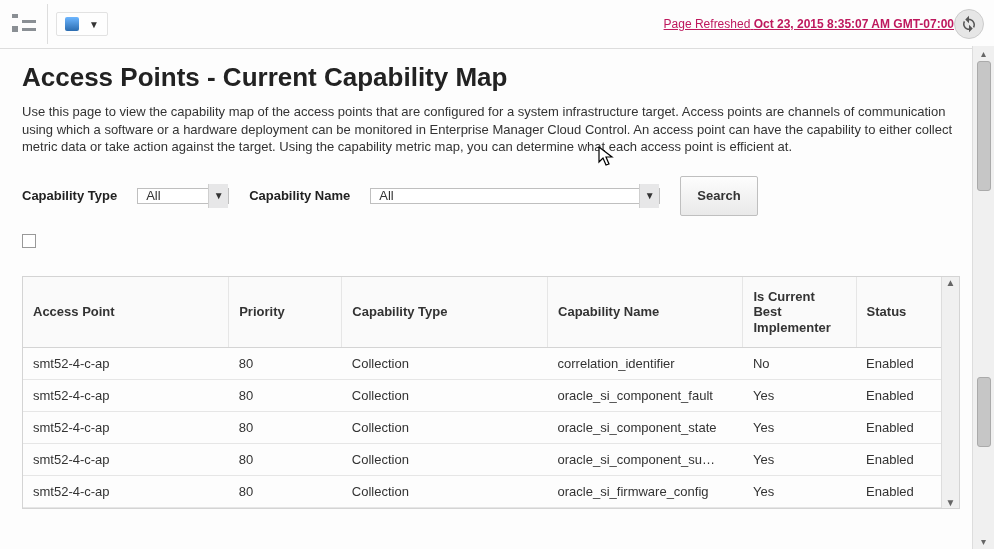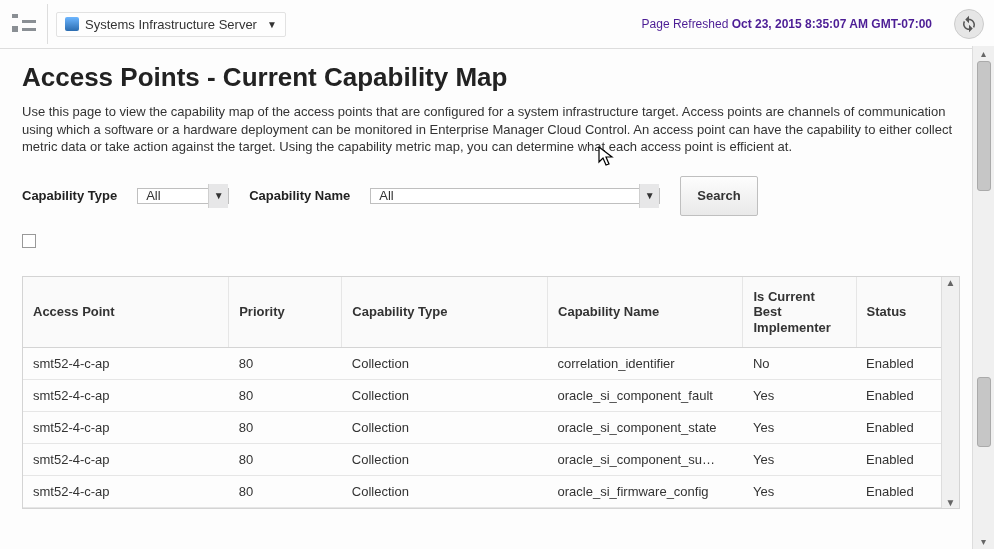--- a/index.html
+++ b/index.html
@@ -52,23 +52,24 @@
   }
   .target-label { font-size: 13px; }
   .menu-arrow {
     font-size: 10px;
     color: #333;
     margin-left: 4px;
   }
   .topbar-right {
     display: flex;
     align-items: center;
-    gap: 22px;
+    gap: 0;
     font-size: 12px;
-    color: #4c1d95;
+    color: #be185d;
+    text-decoration: underline;
   }
   .topbar-right b { font-weight: bold; }
   .refresh-btn {
     width: 30px; height: 30px;
     border-radius: 50%;
     background: #e6e6e6;
     display: flex; align-items: center; justify-content: center;
     border: 1px solid #ccc;
   }
   .refresh-btn svg { fill:#555; }
@@ -230,21 +231,20 @@
     <div class="tree-icon">
       <svg width="24" height="20" viewBox="0 0 24 20">
           <rect x="0" y="0" width="6" height="4"></rect>
           <rect x="0" y="12" width="6" height="6"></rect>
           <rect x="10" y="6" width="14" height="3"></rect>
           <rect x="10" y="14" width="14" height="3"></rect>
         </svg>
     </div>
     <div class="target-bar">
       <span class="target-icon"></span>
-      <span class="target-label">Systems Infrastructure Server</span>
       <span class="menu-arrow">▼</span>
     </div>
   </div>
   <div class="topbar-right">
     <span>
       <span>Page Refreshed</span>
       <b>Oct 23, 2015 8:35:07 AM GMT-07:00</b>
     </span>
     <div class="refresh-btn">
       <svg width="18" height="18" viewBox="0 0 24 24">

